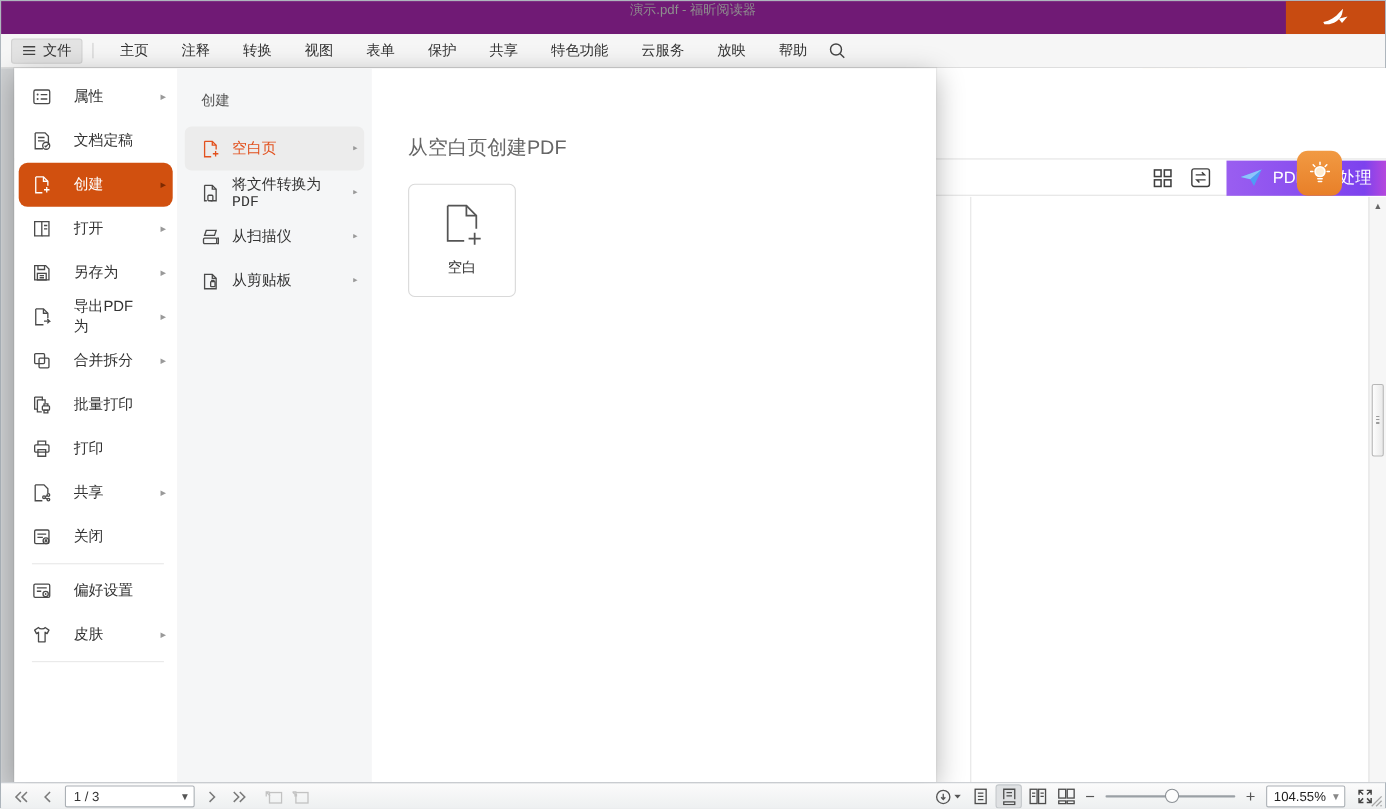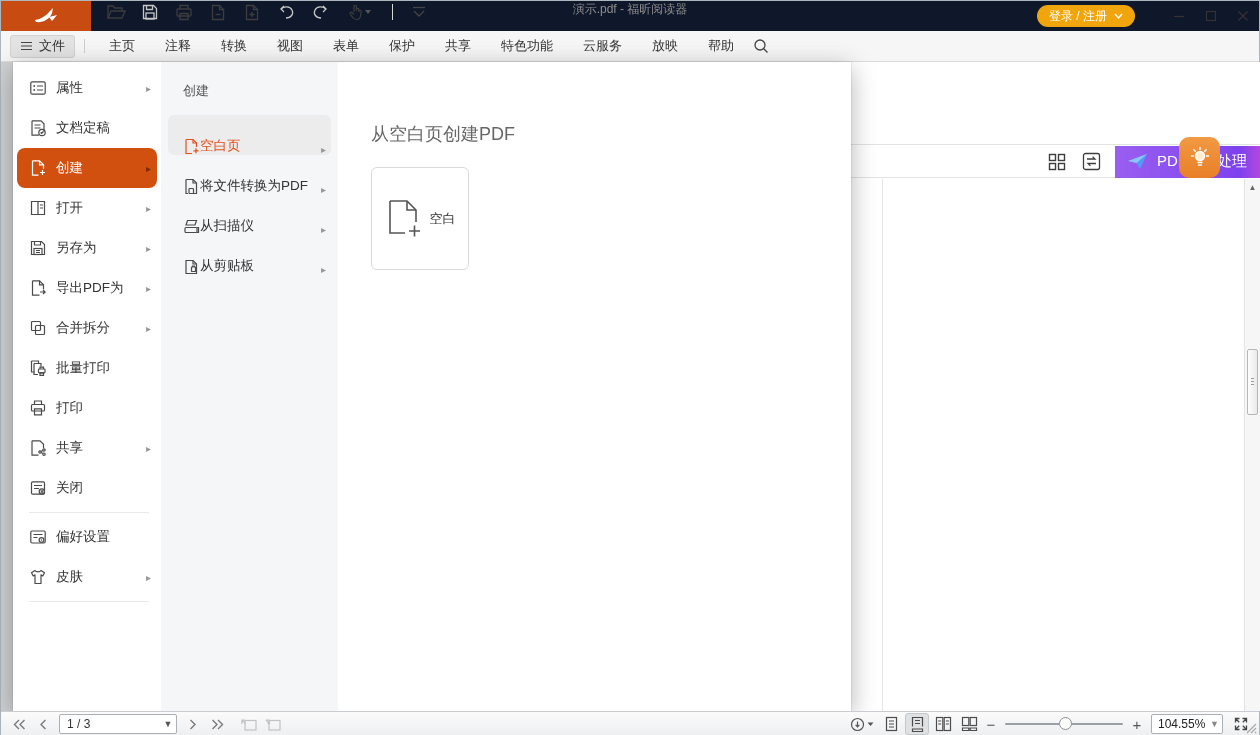--- a/index.html
+++ b/index.html
@@ -1,21 +1,21 @@
 <!DOCTYPE html>
 <html><head>
 <meta charset="utf-8">
 <style>
 *{margin:0;padding:0;box-sizing:border-box;}
 html,body{width:1260px;height:735px;}
 body{font-family:"Liberation Sans","DejaVu Sans",sans-serif;overflow:hidden;background:#fff;}
 .app{position:relative;width:1260px;height:735px;background:#fff;border:1px solid #aeb6bd;}
 
 
-.titlebar{position:absolute;left:0;top:0;width:100%;height:30px;background:#0f172a;display:flex;align-items:flex-start;}
+.titlebar{position:absolute;left:0;top:0;width:100%;height:30px;background:#701a75;display:flex;align-items:flex-end;flex-direction:column;}
 .logo{width:90px;height:30px;background:#c84b11;display:flex;align-items:center;justify-content:center;flex:0 0 auto;}
 .tb-icons{display:flex;align-items:center;gap:12px;margin-left:14px;color:#3d3d3d;}
 .tb-btn{width:22px;height:22px;display:flex;align-items:center;justify-content:center;}
 .tb-btn.dis{color:#c6c6c6;}
 .tb-sep{width:1px;height:16px;background:#d8d8d8;margin:0 3px;}
 .win-title{position:absolute;left:50%;transform:translateX(-50%);font-size:12px;color:#8e8e8e;white-space:nowrap;}
 .tb-right{margin-left:auto;display:flex;align-items:center;height:30px;}
 .login-pill{background:#f0a50d;color:#fff;font-size:12px;height:22px;border-radius:11px;padding:0 12px;display:flex;align-items:center;gap:7px;margin-right:28px;cursor:pointer;}
 .win-ctrl{width:32px;height:30px;display:flex;align-items:center;justify-content:center;color:#333;}
 
@@ -37,40 +37,40 @@
 .doc-vline{position:absolute;left:881px;top:117px;bottom:0;width:1px;background:#e5e5e5;}
 .lightbulb{position:absolute;right:41px;top:75px;width:41px;height:41px;border-radius:10px;background:linear-gradient(180deg,#f19a43,#e87f28);display:flex;align-items:center;justify-content:center;cursor:pointer;}
 .scrollbar{position:absolute;right:1px;top:117px;bottom:0;width:16px;background:#f6f6f6;border-left:1px solid #e2e2e2;}
 .sb-up{height:16px;display:flex;align-items:center;justify-content:center;color:#666;font-size:8px;cursor:pointer;}
 .sb-thumb{position:absolute;left:2px;right:2px;top:170px;height:66px;background:linear-gradient(90deg,#fdfdfd,#e9e9e9);border:1px solid #b7b7b7;border-radius:2px;cursor:pointer;}
 .sb-grip{position:absolute;left:3px;right:3px;top:28px;height:8px;background:repeating-linear-gradient(180deg,#9a9a9a 0 1px,transparent 1px 3px);}
 
 
 .overlay{position:absolute;left:12px;top:0;width:838px;height:649px;background:#fff;box-shadow:0 6px 24px rgba(0,0,0,.30),0 0 0 1px rgba(0,0,0,.05);display:flex;}
 .col1{width:148px;padding-top:6px;flex:0 0 auto;}
-.fm-item{height:40px;display:flex;align-items:center;padding:0 10px 0 16px;gap:9px;font-size:13.5px;color:#333;cursor:pointer;}
+.fm-item{height:40px;display:flex;align-items:center;padding:0 10px 0 16px;gap:20px;font-size:13.5px;color:#333;cursor:pointer;}
 .fm-item .fic{width:18px;height:18px;color:#4a4a4a;display:flex;align-items:center;justify-content:center;flex:0 0 auto;}
 .fm-item .caret{margin-left:auto;color:#999;font-size:10px;}
 .fm-item.active{background:#d1500f;border-radius:8px;margin:0 4px;padding:0 6px 0 12px;color:#fff;}
 .fm-item.active .fic{color:#fff;}
 .fm-item.active .caret{color:#7c2a02;}
 .fm-item.dis{color:#b5b5b5;cursor:default;}
 .fm-item.dis .fic{color:#c6c6c6;}
 .fm-divider{height:1px;background:#e8e8e8;margin:4px 12px 4px 16px;}
 .col2{width:177px;background:#f5f6f7;padding-top:20px;flex:0 0 auto;}
 .sm-header{padding-left:22px;font-size:13px;color:#555;margin-bottom:15px;}
-.sm-item{height:40px;display:flex;align-items:flex-end;padding:0 12px 0 22px;font-size:13.5px;color:#333;cursor:pointer;}
+.sm-item{height:40px;display:flex;align-items:center;gap:11px;padding:0 12px 0 22px;font-size:13.5px;color:#333;cursor:pointer;font-family:Liberation Mono, monospace;}
 .sm-item .sic{width:17px;height:17px;color:#4a4a4a;display:flex;align-items:center;justify-content:center;flex:0 0 auto;}
 .sm-item .caret{margin-left:auto;color:#999;font-size:10px;}
 .sm-item.active{background:#ececec;border-radius:6px;margin:0 7px;padding:0 5px 0 15px;color:#e2511e;}
 .sm-item.active .sic{color:#e2511e;}
 .col3{flex:1;padding:33px 0 0 33px;}
 .content-title{font-size:15px;color:#454545;}
 .content-sub{font-size:18px;color:#666;margin-top:27px;}
-.blank-card{margin-top:21px;width:98px;height:103px;border:1px solid #d9d9d9;border-radius:6px;display:flex;flex-direction:row;align-items:center;justify-content:center;gap:9px;cursor:pointer;background:#fff;}
+.blank-card{margin-top:21px;width:98px;height:103px;border:1px solid #d9d9d9;border-radius:6px;display:flex;flex-direction:column;align-items:center;justify-content:center;gap:9px;cursor:pointer;background:#fff;}
 .blank-card .bc-label{font-size:13px;color:#333;}
 
 
 .statusbar{position:absolute;left:0;top:710px;width:100%;height:25px;background:linear-gradient(180deg,#fbfbfb,#edeff0);border-top:1px solid #c9cdd1;display:flex;align-items:center;font-size:12px;color:#555;}
 .st-btn{width:24px;height:22px;display:flex;align-items:center;justify-content:center;color:#7a7a7a;cursor:pointer;}
 .st-btn.dis{color:#c2c2c2;cursor:default;}
 .page-combo{width:118px;height:20px;background:#fff;border:1px solid #abb0b5;border-radius:2px;display:flex;align-items:center;margin:0 4px;cursor:pointer;}
 .page-combo .pc-text{flex:1;padding-left:7px;color:#333;}
 .page-combo .pc-caret{width:16px;color:#555;font-size:9px;text-align:center;}
 .st-right{margin-left:auto;display:flex;align-items:center;gap:2px;padding-right:6px;}

